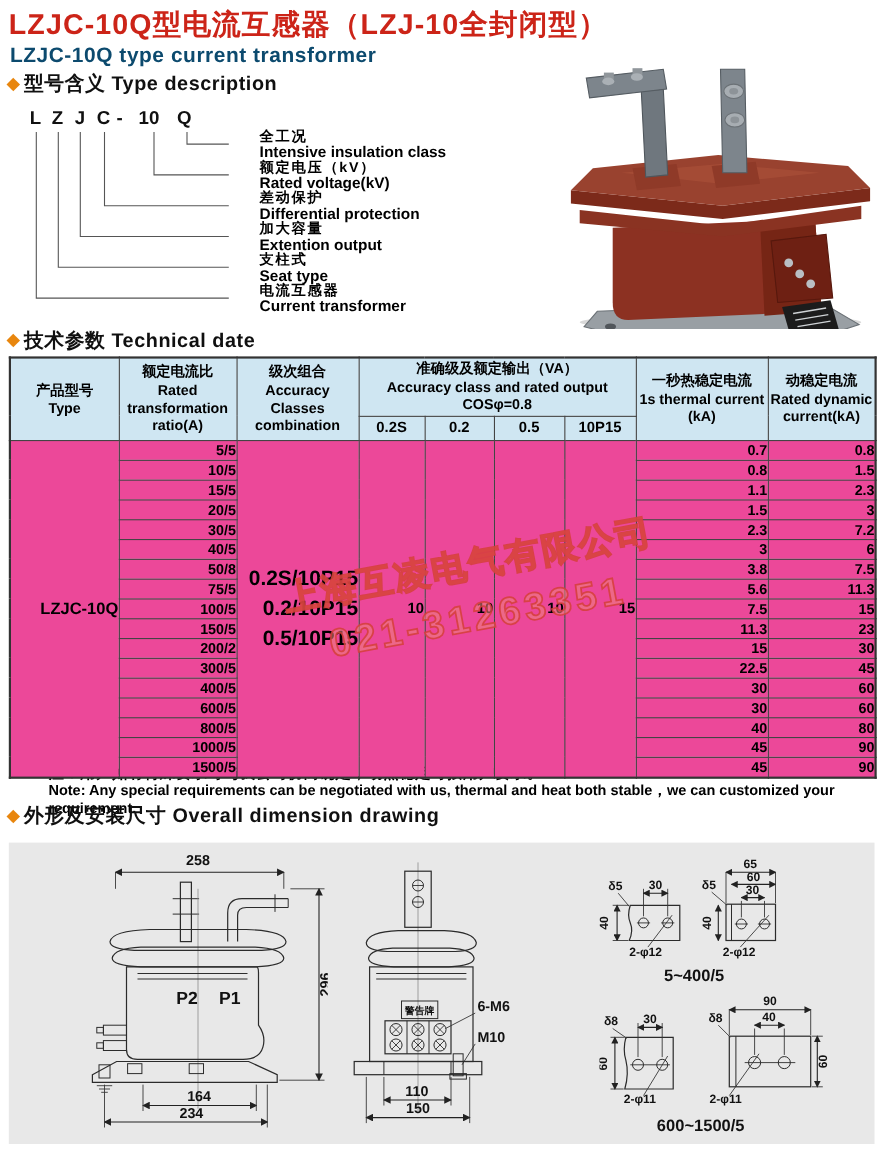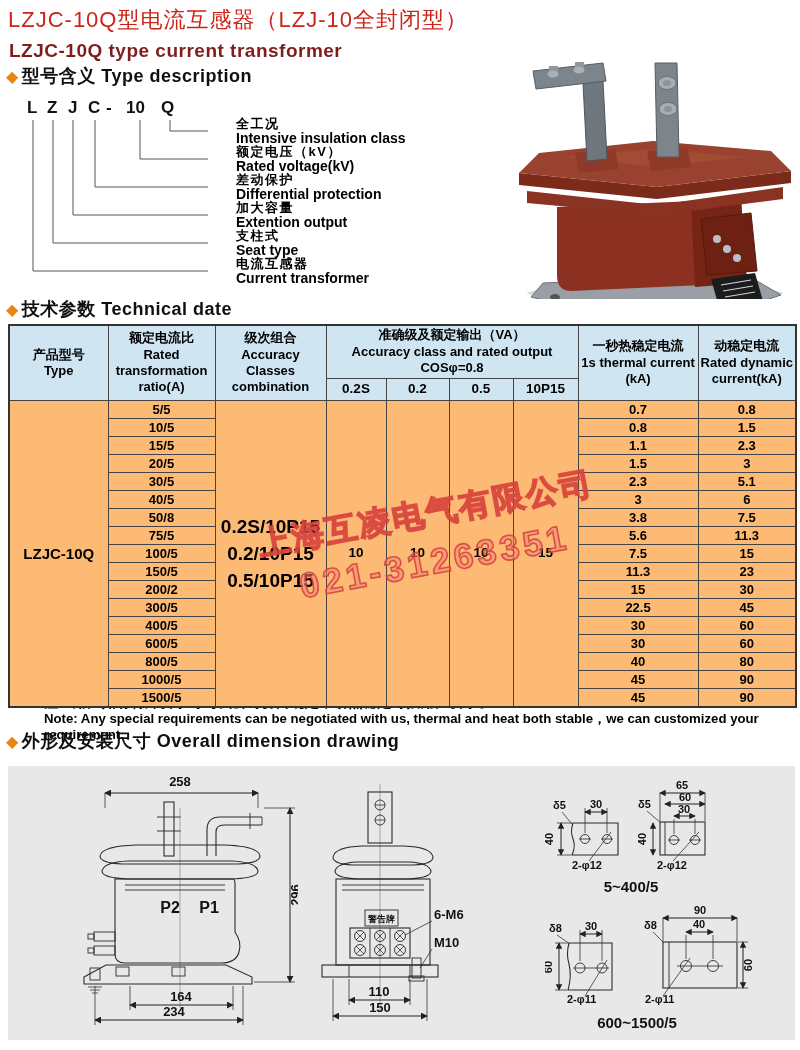--- a/index.html
+++ b/index.html
@@ -3,25 +3,25 @@
 <meta charset="utf-8">
 <style>
   html,body { margin:0; padding:0; }
   body {
     width:800px; height:1050px; position:relative; background:#ffffff;
     font-family:"Liberation Sans", sans-serif; overflow:hidden; color:#000;
   }
   .abs { position:absolute; }
 
   .page-title {
-    left:8px; top:5px; font-size:22px; font-weight:400; color:#cc2418;
+    left:8px; top:5px; font-size:26px; font-weight:700; color:#cc2418;
     letter-spacing:1px; white-space:nowrap;
   }
   .page-subtitle {
-    left:9px; top:40px; font-size:19px; font-weight:700; color:#7f1d1d;
+    left:9px; top:40px; font-size:19px; font-weight:700; color:#0c4a6e;
     letter-spacing:0.5px; white-space:nowrap;
   }
   .section-header {
     display:flex; align-items:center; font-size:18px; font-weight:800; color:#101010;
     letter-spacing:0.5px; white-space:nowrap;
   }
   .section-header .diamond { color:#e8860e; font-size:16px; margin-right:3px; font-weight:400; }
   #sec1 { left:6px; top:64px; }
   #sec2 { left:6px; top:297px; }
   #sec3 { left:6px; top:729px; }
@@ -38,21 +38,21 @@
     border-collapse:collapse; table-layout:fixed; border:2px solid #333; z-index:1;
   }
   table.tech th, table.tech td {
     border:1px solid #444; text-align:center; vertical-align:middle;
     padding:0; font-weight:700; color:#000; white-space:pre-line;
   }
   table.tech thead th { background:#cfe6f2; font-size:13px; line-height:1.25; }
   table.tech thead tr.main { height:53px; }
   table.tech thead tr.sub  { height:22px; }
   table.tech thead tr.sub th { font-size:13.5px; }
-  table.tech tbody td { font-size:13px; height:17px; line-height:1; background:#fdba74; }
+  table.tech tbody td { font-size:13px; height:17px; line-height:1; background:#ec4899;text-align:right; }
   table.tech tbody td.cell-type  { font-size:15px; }
   table.tech tbody td.cell-combo { font-size:19px; line-height:27px;margin-top:24px; }
   table.tech tbody td.cell-out   { font-size:13.5px; }
 
   
   .watermark {
     left:252px; top:492px; width:356px; text-align:center;
     transform:rotate(-10.5deg); z-index:5; pointer-events:none;
     color:rgba(238,130,124,0.55);
     -webkit-text-stroke:1.6px rgba(213,62,56,0.85);
@@ -241,21 +241,21 @@
         <td class="cell-num">2.3</td>
       </tr>
       <tr>
         <td class="cell-ratio">20/5</td>
         <td class="cell-num">1.5</td>
         <td class="cell-num">3</td>
       </tr>
       <tr>
         <td class="cell-ratio">30/5</td>
         <td class="cell-num">2.3</td>
-        <td class="cell-num">5.1</td>
+        <td class="cell-num">7.2</td>
       </tr>
       <tr>
         <td class="cell-ratio">40/5</td>
         <td class="cell-num">3</td>
         <td class="cell-num">6</td>
       </tr>
       <tr>
         <td class="cell-ratio">50/8</td>
         <td class="cell-num">3.8</td>
         <td class="cell-num">7.5</td>

